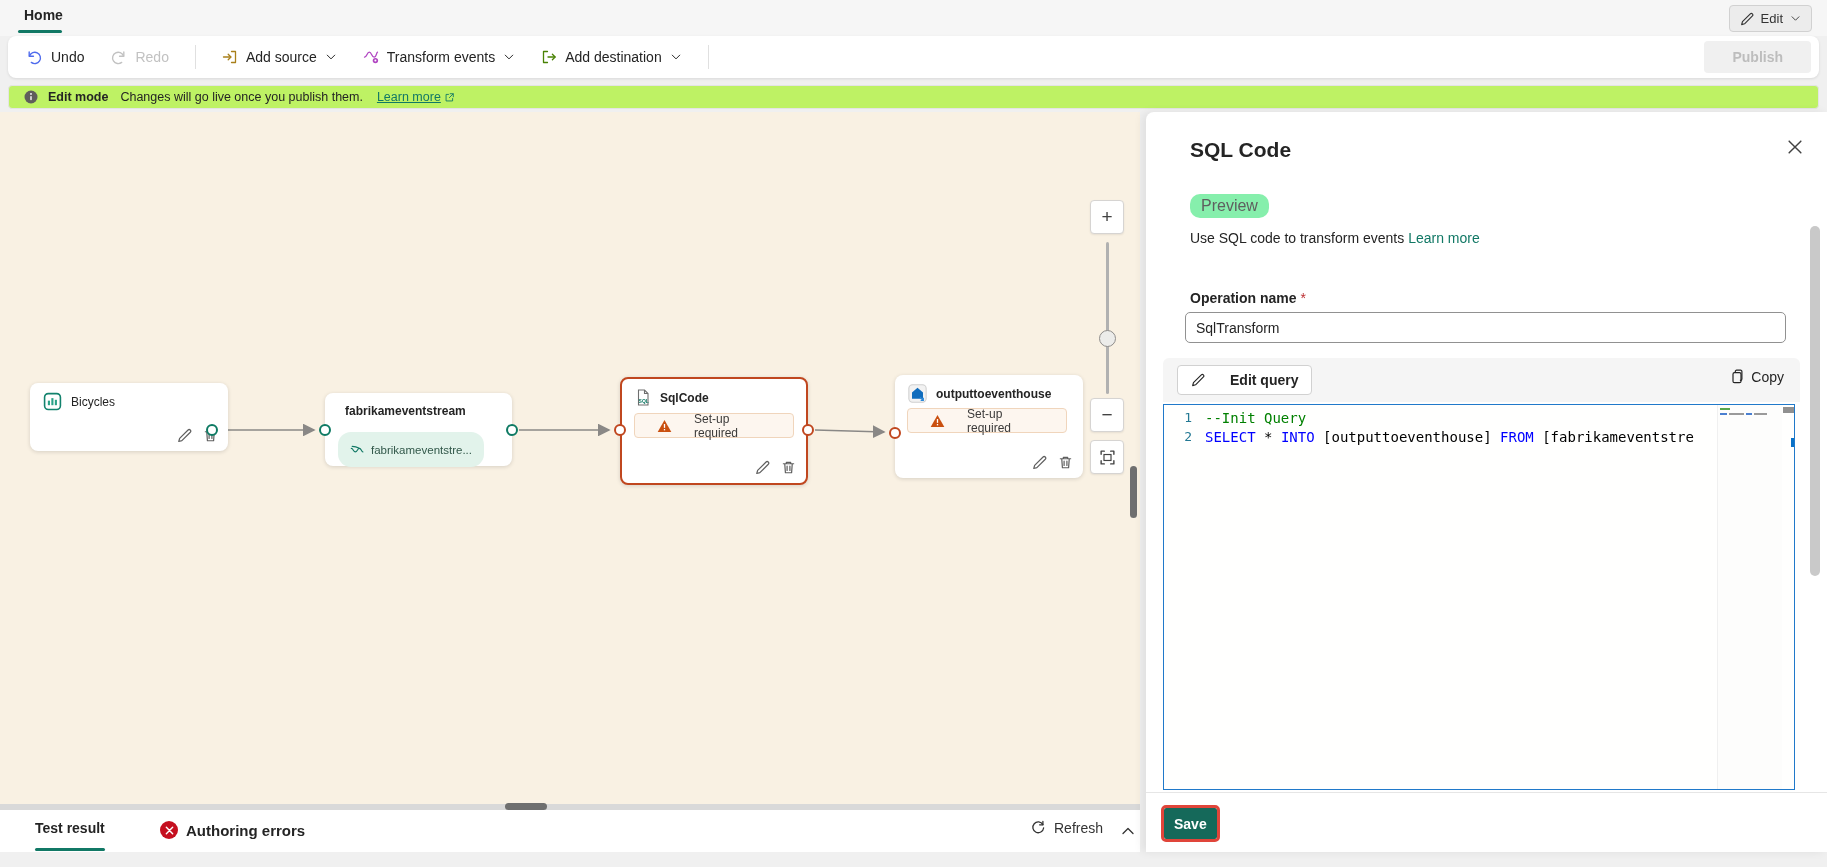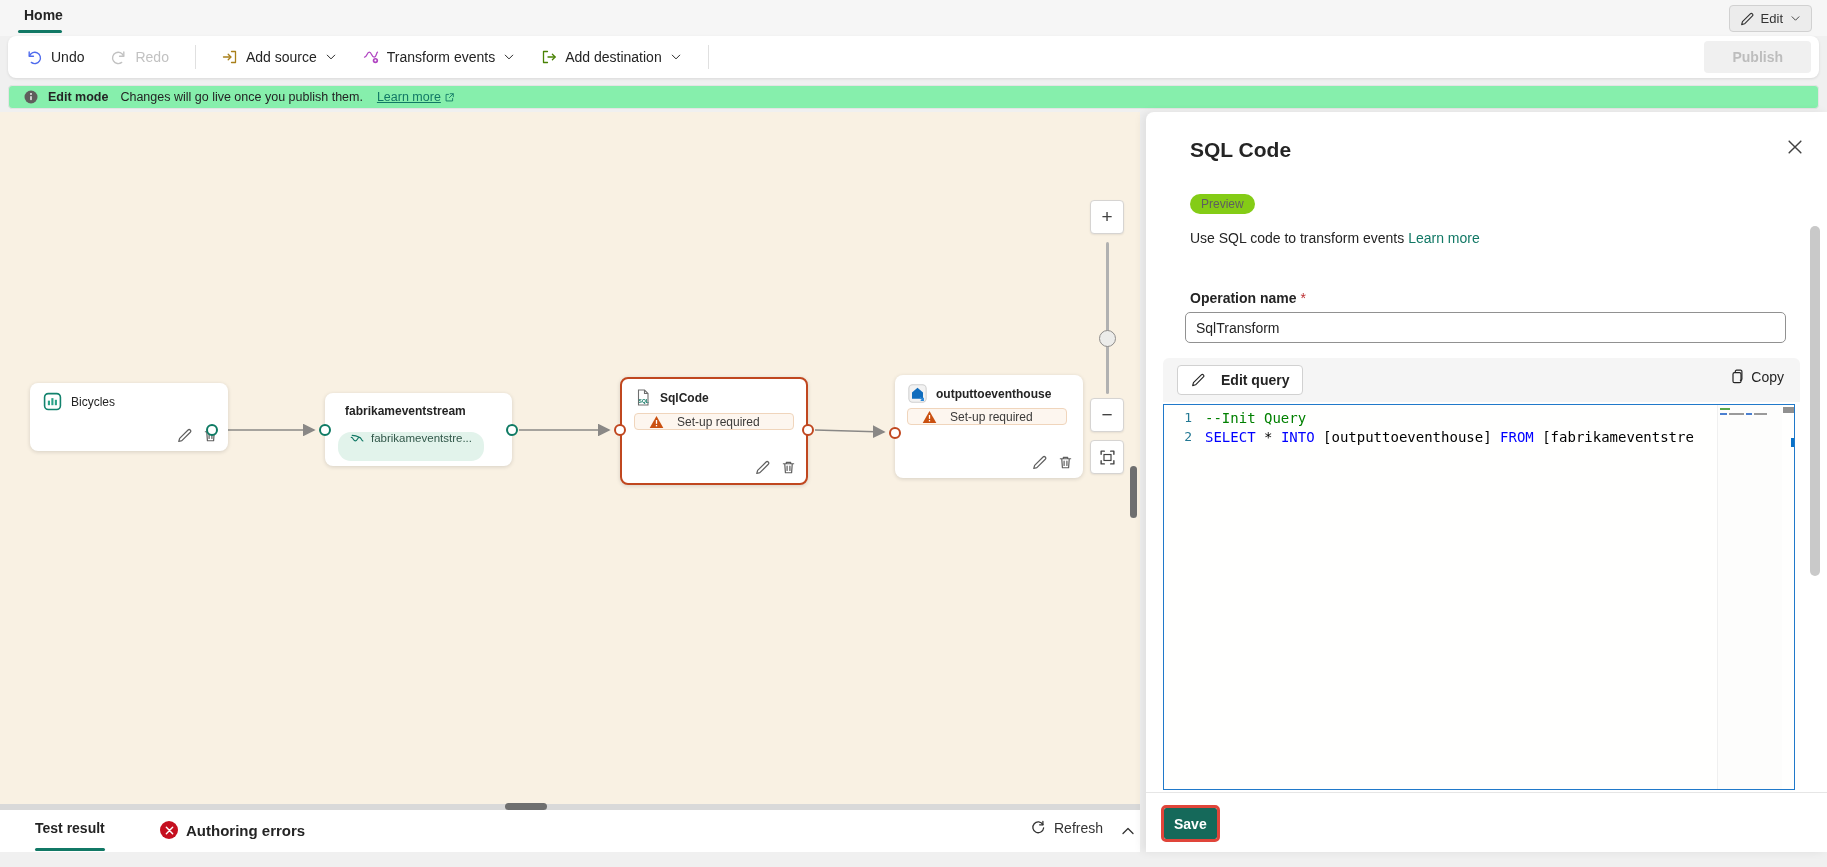--- a/index.html
+++ b/index.html
@@ -14,35 +14,35 @@
   .edit-btn { position:absolute; right:15px; top:5px; height:27px; display:flex; align-items:center; gap:7px; padding:0 10px; background:#ececec; border:1px solid #d1d1d1; border-radius:4px; font-size:13px; color:#333; cursor:pointer; }
 
   
   .toolbar { position:absolute; left:8px; top:36px; width:1811px; height:42px; background:#fff; border-radius:8px; box-shadow:0 1px 3px rgba(0,0,0,.10); display:flex; align-items:center; padding:0 8px 0 18px; gap:26px; }
   .tb-item { display:flex; align-items:center; gap:8px; font-size:14px; color:#242424; cursor:pointer; white-space:nowrap; }
   .tb-item.disabled { color:#c2c2c2; cursor:default; }
   .tb-sep { width:1px; height:24px; background:#e0e0e0; }
   .publish-btn { margin-left:auto; height:32px; padding:0 28px; background:#f0f0f0; color:#bdbdbd; border:none; border-radius:4px; font-size:14px; font-weight:600; }
 
   
-  .infobar { position:absolute; left:8px; top:85px; width:1811px; height:24px; background:#86efac; border:1px solid #e4e4e4; border-radius:4px; display:flex; align-items:center; padding:0 14px; font-size:12.5px; }
+  .infobar { position:absolute; left:8px; top:85px; width:1811px; height:24px; background:#bef264; border:1px solid #e4e4e4; border-radius:4px; display:flex; align-items:center; padding:0 14px; font-size:12.5px; }
   .infobar b { margin:0 12px 0 9px; }
   .learn-link { margin-left:14px; color:#117865; text-decoration:underline; display:flex; align-items:center; gap:3px; cursor:pointer; }
 
   
   .canvas { position:absolute; left:0; top:112px; width:1140px; height:692px; background:#f9f1e3; overflow:hidden; }
   .wires { position:absolute; left:0; top:0; }
   .node { position:absolute; background:#fff; border-radius:8px; box-shadow:0 1px 4px rgba(0,0,0,.14); }
   .node.selected { border:2px solid #c0471f; }
   .node-title { position:absolute; left:13px; top:9px; display:flex; align-items:center; gap:9px; font-size:12px; }
   .node-title.bold { font-weight:700;justify-content:center; }
   .node-actions { position:absolute; right:10px; bottom:8px; display:flex; gap:11px; color:#5f5f5f; }
   .node-actions span { cursor:pointer; }
-  .stream-pill { position:absolute; left:13px; top:36px; height:29px; display:flex; align-items:flex-start; gap:7px; padding:0 12px; background:#e2f3eb; border-radius:13px; font-size:11.5px; color:#32584a; cursor:pointer; }
-  .warn-pill { position:absolute; left:12px; height:17px; display:flex; align-items:center; gap:13px; padding:0 14px; background:#fdf6ef; border:1px solid #f0d5bc; border-radius:4px; font-size:12px; color:#3b3a39; }
+  .stream-pill { position:absolute; left:13px; top:36px; height:35px; display:flex; align-items:center; gap:7px; padding:0 12px; background:#e2f3eb; border-radius:13px; font-size:11.5px; color:#32584a; cursor:pointer; }
+  .warn-pill { position:absolute; left:12px; height:25px; display:flex; align-items:center; gap:22px; padding:0 22px; background:#fdf6ef; border:1px solid #f0d5bc; border-radius:4px; font-size:12px; color:#3b3a39; }
   .port { position:absolute; width:12px; height:12px; border-radius:50%; background:#fff; cursor:crosshair; }
   .port.green { border:2.5px solid #0e7a63; }
   .port.orange { border:2.5px solid #c0471f; }
 
   .zbtn { position:absolute; width:34px; height:34px; background:#fff; border:1px solid #d6d4d2; border-radius:4px; box-shadow:0 1px 2px rgba(0,0,0,.08); display:flex; align-items:center; justify-content:center; font-size:19px; color:#424242; cursor:pointer; }
   .ztrack { position:absolute; left:1106px; top:130px; width:3px; height:152px; background:#b1b1b1; border-radius:2px; }
   .zhandle { position:absolute; left:1099px; top:218px; width:17px; height:17px; border-radius:50%; background:#ececea; border:1.5px solid #8f8d8b; cursor:grab; }
 
   .htrack { position:absolute; left:0; top:804px; width:1140px; height:6px; background:#d9d9d9; }
   .hthumb { position:absolute; left:505px; top:803px; width:42px; height:7px; background:#6f6f6f; border-radius:4px; cursor:pointer; }
@@ -54,28 +54,28 @@
   .test-underline { position:absolute; left:35px; top:38px; width:70px; height:3px; border-radius:2px; background:#117865; }
   .err-badge { position:absolute; left:160px; top:11px; width:18px; height:18px; border-radius:50%; background:#c50f1f; color:#fff; display:flex; align-items:center; justify-content:center; }
   .authoring { position:absolute; left:186px; top:12px; font-size:15px; cursor:pointer;font-weight:bold; }
   .refresh { position:absolute; left:1030px; top:10px; display:flex; align-items:center; gap:8px; font-size:14px; color:#333; cursor:pointer; }
   .collapse { position:absolute; left:1120px; top:13px; cursor:pointer; color:#333; }
 
   
   .panel { position:absolute; left:1146px; top:112px; width:681px; height:740px; background:#fff; border-radius:8px 0 0 0; box-shadow:-4px 0 10px rgba(0,0,0,.07); }
   .panel-title { position:absolute; left:44px; top:26px; font-size:21px; font-weight:600; color:#242424; }
   .panel-close { position:absolute; left:640px; top:26px; color:#424242; cursor:pointer; }
-  .preview-pill { position:absolute; left:44px; top:82px; padding:3px 11px; background:#84cc16; border-radius:10px; font-size:12px; color:#5f5f5f; }
+  .preview-pill { position:absolute; left:44px; top:82px; padding:3px 11px; background:#86efac; border-radius:10px; font-size:16px; color:#5f5f5f; }
   .panel-desc { position:absolute; left:44px; top:118px; font-size:14px; }
   .panel-desc a { color:#117865; text-decoration:none; cursor:pointer; }
   .op-label { position:absolute; left:44px; top:178px; font-size:14px; font-weight:600; }
   .op-label em { color:#bc2f32; font-style:normal; font-weight:400; }
   .op-input { position:absolute; left:39px; top:200px; width:601px; height:31px; border:1px solid #919191; border-radius:5px; padding:0 10px; font-size:14px; font-family:"Liberation Sans", sans-serif; color:#242424; }
   .querybar { position:absolute; left:17px; top:246px; width:637px; height:44px; background:#f5f5f5; border-radius:6px 6px 0 0; }
-  .editquery-btn { position:absolute; left:14px; top:7px; height:30px; display:flex; align-items:center; gap:16px; padding:0 13px; background:#fff; border:1px solid #d1d1d1; border-radius:4px; font-size:14px; font-weight:600; color:#242424; cursor:pointer; }
+  .editquery-btn { position:absolute; left:14px; top:7px; height:30px; display:flex; align-items:center; gap:25px; padding:0 13px; background:#fff; border:1px solid #d1d1d1; border-radius:4px; font-size:14px; font-weight:600; color:#242424; cursor:pointer; }
   .copy-btn { position:absolute; right:16px; top:10px; display:flex; align-items:center; gap:6px; font-size:14px; color:#242424; cursor:pointer; }
 
   .editor { position:absolute; left:17px; top:292px; width:632px; height:386px; background:#fffffe; border:1px solid #2079ca; padding-top:3px; overflow:hidden; cursor:text; }
   .cl { display:flex; white-space:pre; height:19px; align-items:center; font-family:"DejaVu Sans Mono", monospace; font-size:14px; }
   .ln { width:41px; text-align:right; padding-right:13px; color:#237893; font-size:13px; flex:none; }
   .codeln { overflow:hidden; flex:1; margin-right:80px; }
   .tok-c { color:#008000; }
   .tok-k { color:#0000ff; }
   .tok-p { color:#000; }
   .minimap { position:absolute; left:553px; top:0; width:65px; height:100%; background:#fdfdfc; border-left:1px solid #f0f0f0; cursor:pointer; }

